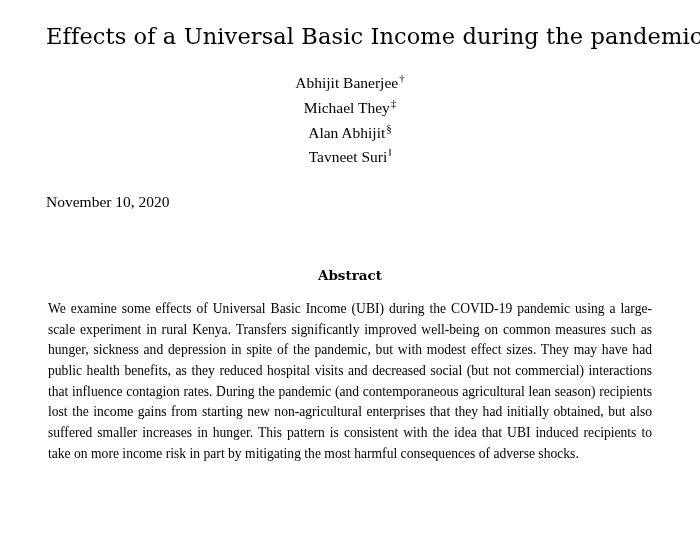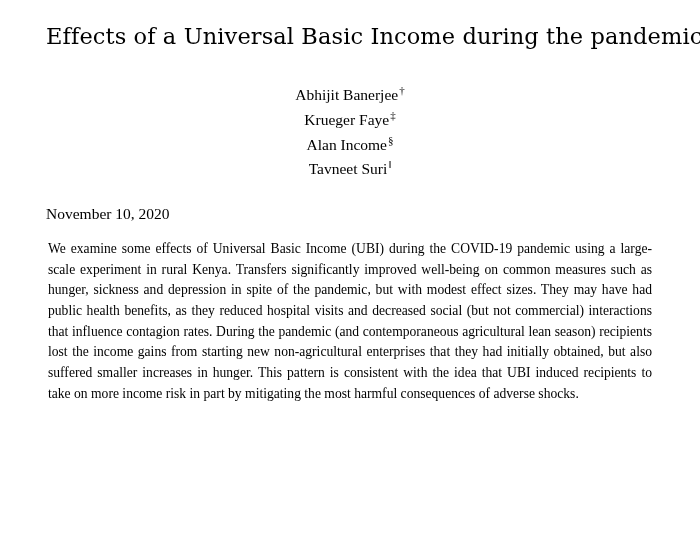--- a/index.html
+++ b/index.html
@@ -25,21 +25,21 @@
     font-family: "DejaVu Serif", serif;
     font-size: 22.5px;
     font-weight: normal;
     text-align: center;
     letter-spacing: 0.1px;
     line-height: 1.25;
     margin: 8px 0 0 0;
     white-space: nowrap;
   }
   .authors {
-    margin-top: 32px;
+    margin-top: 20px;
     text-align: center;
     font-size: 15.5px;
     line-height: 1.52;
   }
   .author {
     white-space: nowrap;
   }
   .author .mark {
     font-size: 11px;
     vertical-align: super;
@@ -69,23 +69,24 @@
 </style>
 </head>
 <body>
 
 <div class="page">
 
   <h1 class="title"><span>Effects of a Universal Basic Income during the pandemic</span></h1>
 
   <div class="authors">
     <div class="author"><span>Abhijit Banerjee</span><span class="mark">†</span></div>
-    <div class="author"><span>Krueger Faye</span><span class="mark">‡</span></div>
-    <div class="author"><span>Alan Income</span><span class="mark">§</span></div>
+    <div class="author"><span>Michael They</span><span class="mark">‡</span></div>
+    <div class="author"><span>Alan Abhijit</span><span class="mark">§</span></div>
     <div class="author"><span>Tavneet Suri</span><span class="mark">‖</span></div>
   </div>
 
   <div class="date">November 10, 2020</div>
 
+  <div class="abstract-head">Abstract</div>
 
   <div class="abstract-body">We examine some effects of Universal Basic Income (UBI) during the COVID-19 pandemic using a large-scale experiment in rural Kenya. Transfers significantly improved well-being on common measures such as hunger, sickness and depression in spite of the pandemic, but with modest effect sizes. They may have had public health benefits, as they reduced hospital visits and decreased social (but not commercial) interactions that influence contagion rates. During the pandemic (and contemporaneous agricultural lean season) recipients lost the income gains from starting new non-agricultural enterprises that they had initially obtained, but also suffered smaller increases in hunger. This pattern is consistent with the idea that UBI induced recipients to take on more income risk in part by mitigating the most harmful consequences of adverse shocks.</div>
 
 </div>
 
 </body></html>

